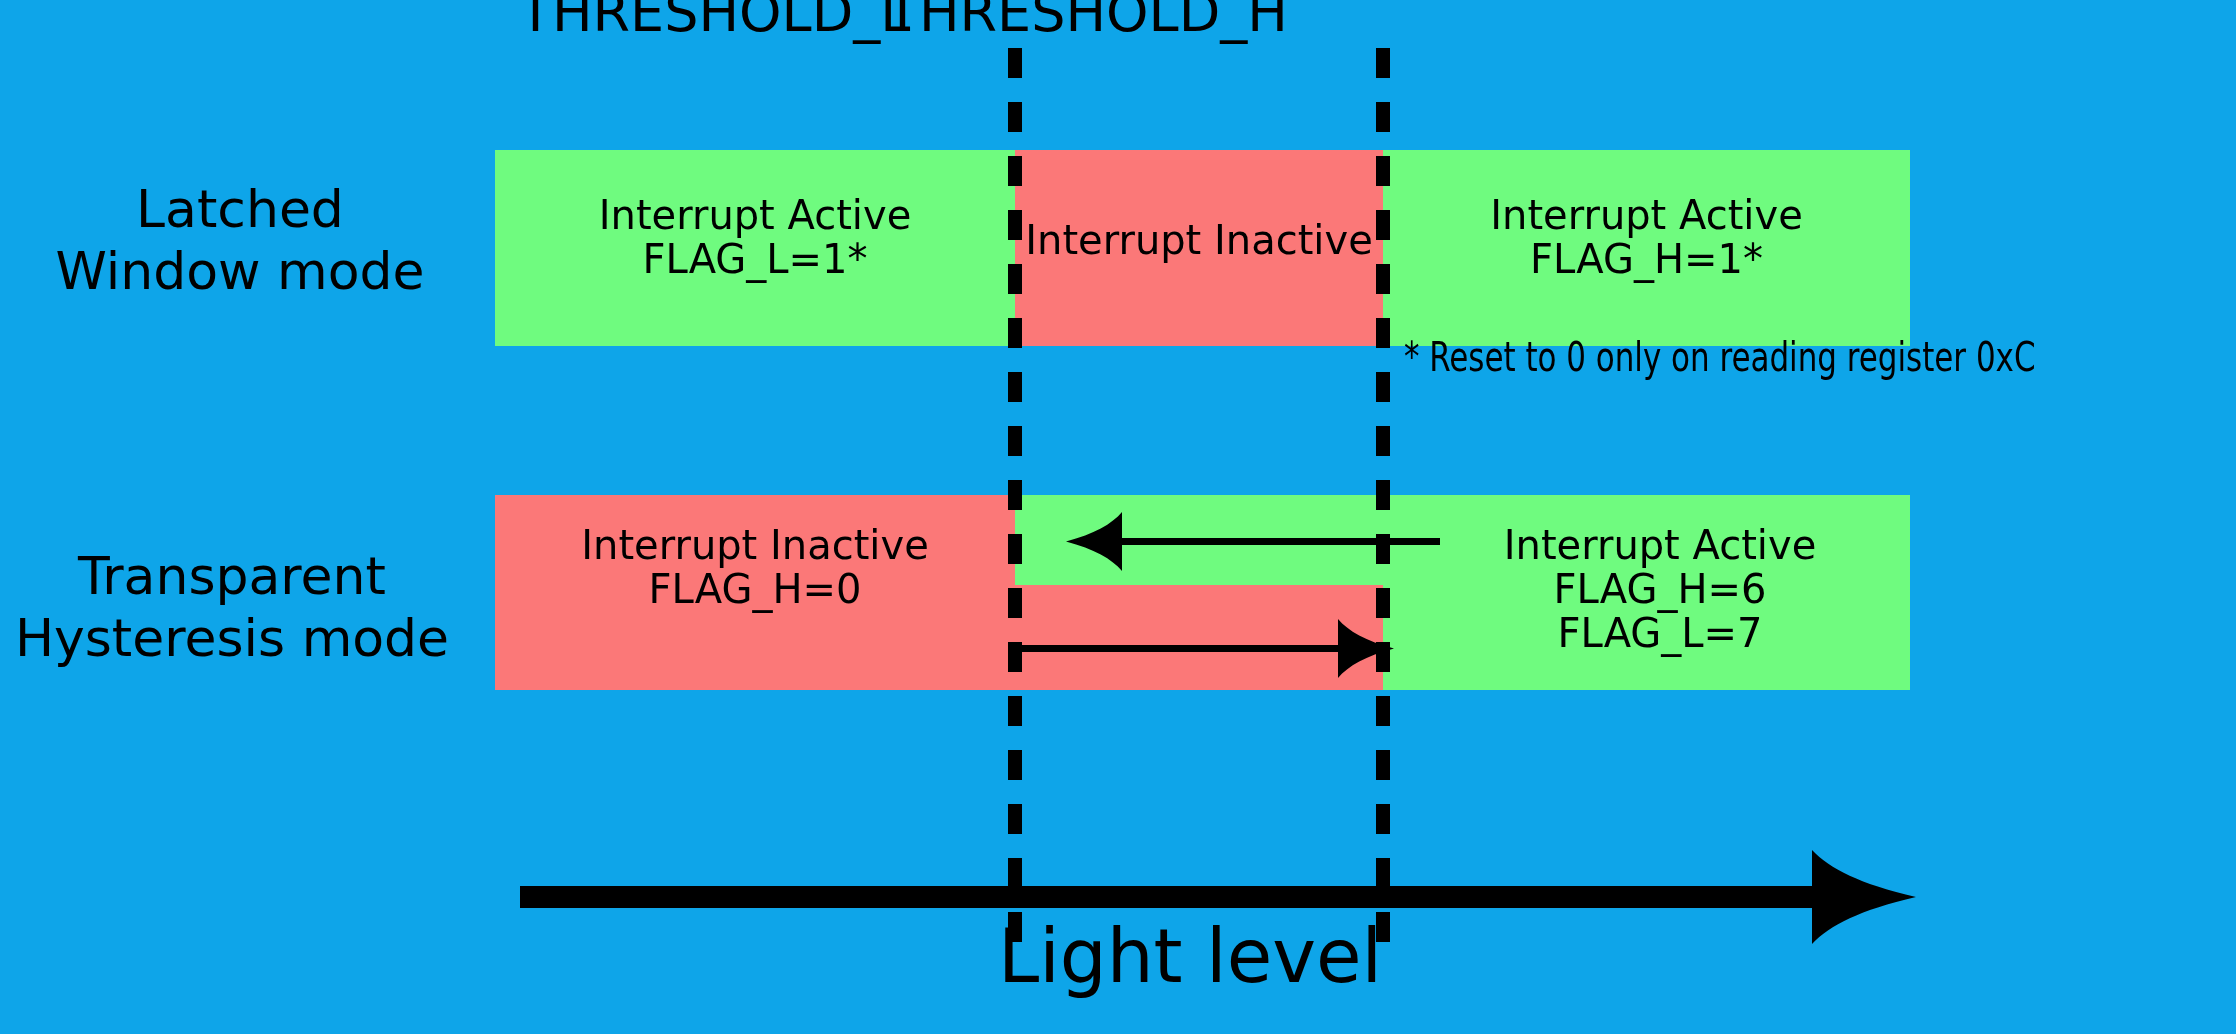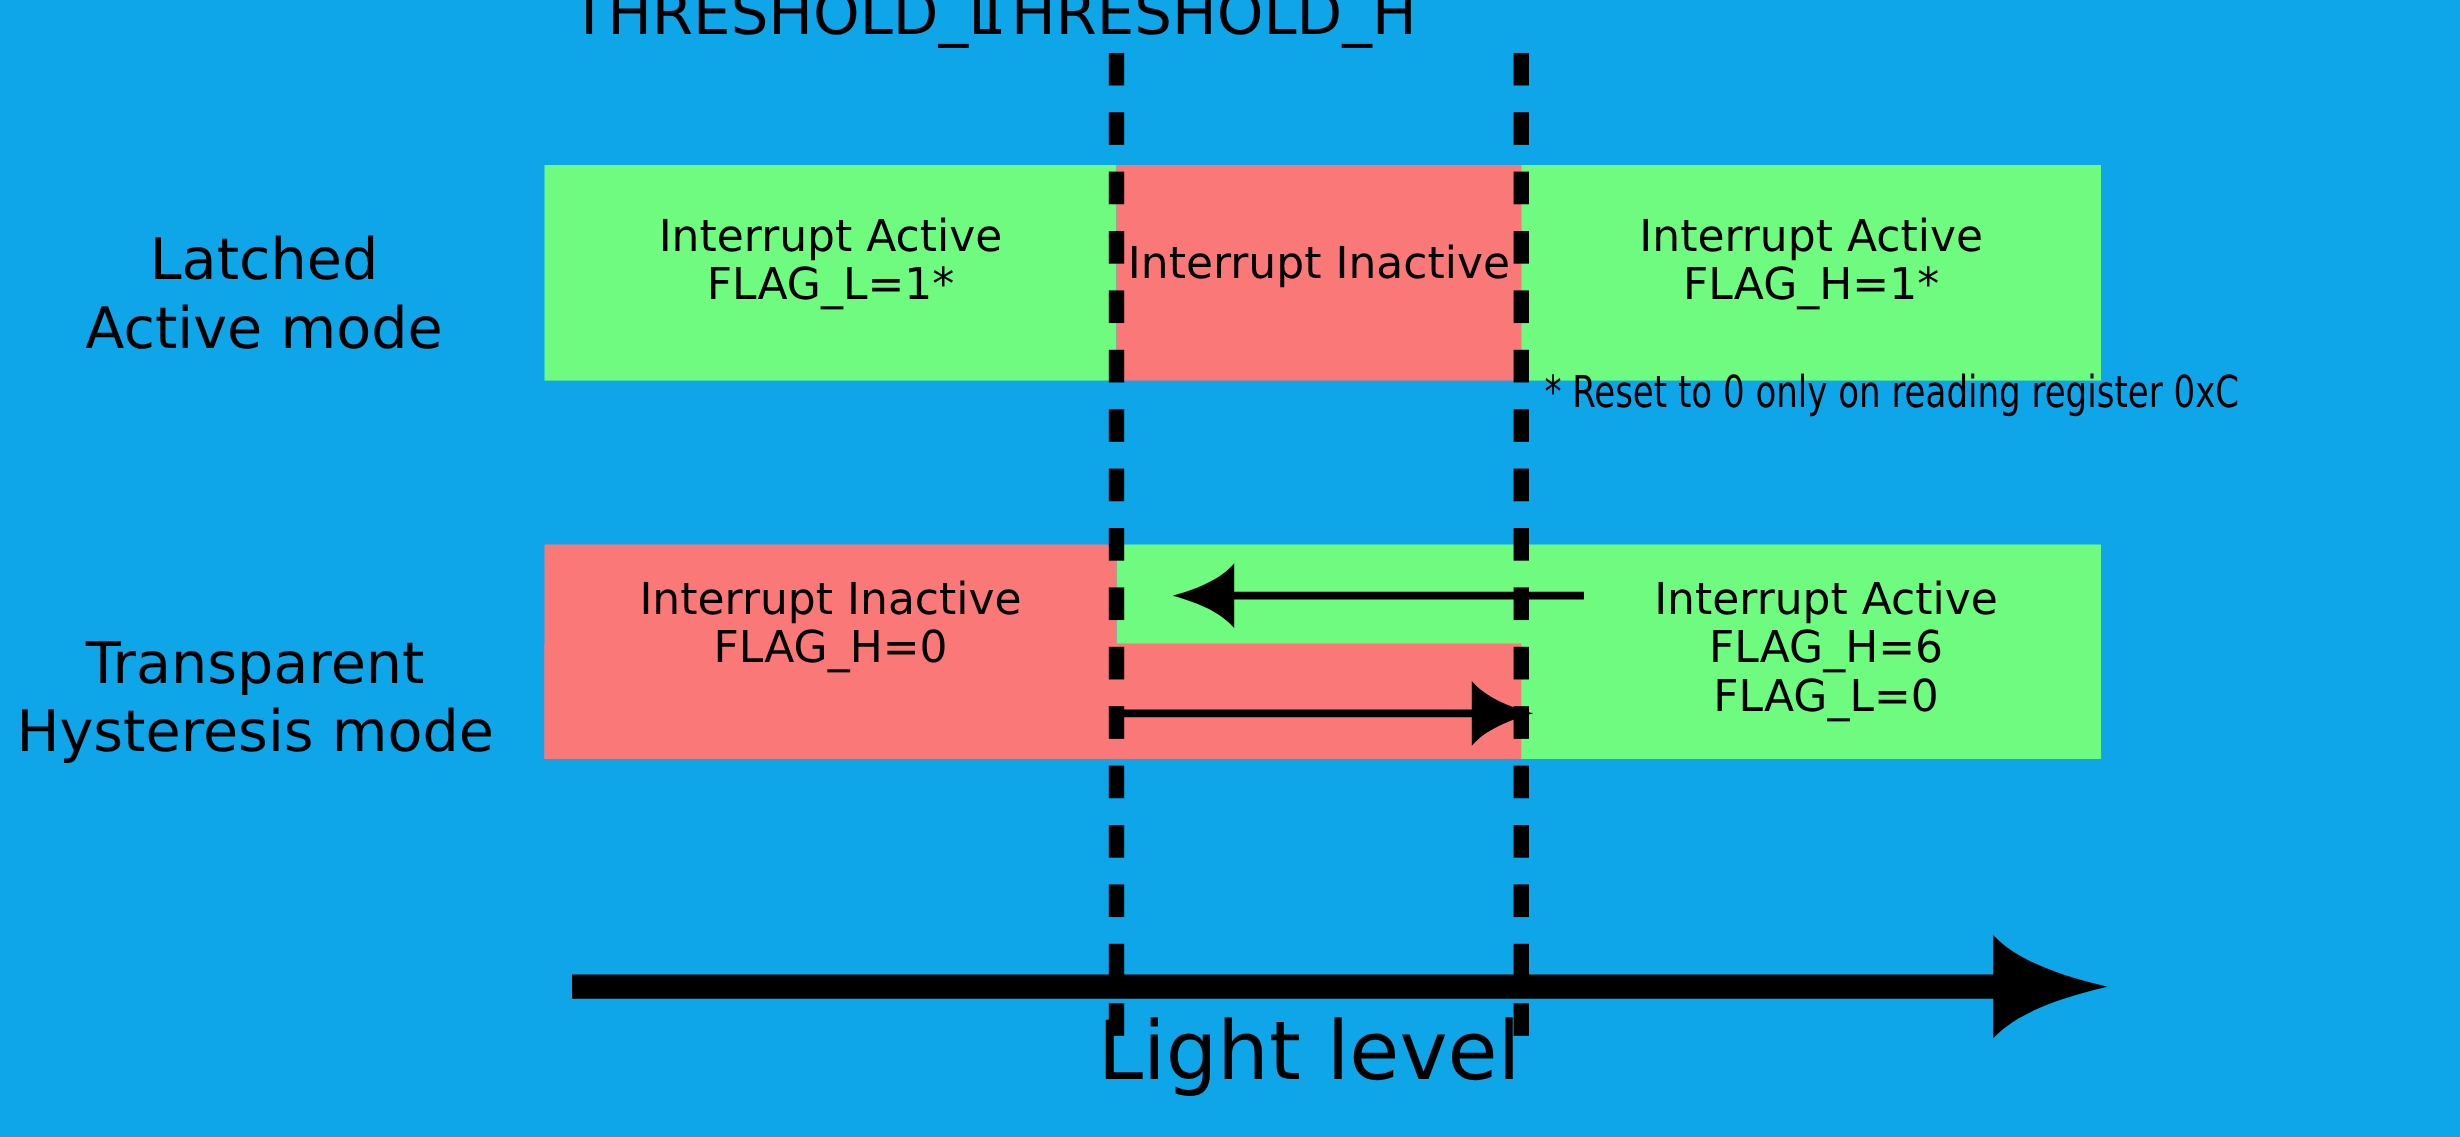--- a/index.html
+++ b/index.html
@@ -30,21 +30,20 @@
   }
 
   
   .mode-label {
     position: absolute;
     font-size: 52px;
     line-height: 62px;
     text-align: center;
     white-space: nowrap;
     color: #000;
-    margin-top: 28px;
   }
   .mode-label .ml-line { display: block; }
 
   
   .band { position: absolute; }
   .band-green { background: #6FFB7F; }
   .band-red   { background: #FB7878; }
 
   
   .band-text {
@@ -99,21 +98,21 @@
 <body>
 
 <div id="stage">
 
   <div class="threshold-label" style="left:519px; top:-14px;">THRESHOLD_L</div>
 
   <div class="threshold-label" style="left:886px; top:-14px;">THRESHOLD_H</div>
 
   <div class="mode-label" style="left:20px; top:178px; width:440px;">
     <span class="ml-line">Latched</span>
-    <span class="ml-line">Active mode</span>
+    <span class="ml-line">Window mode</span>
   </div>
 
   <div class="band band-green" style="left:495px; top:150px; width:520px; height:196px;"></div>
 
   <div class="band band-red" style="left:1015px; top:150px; width:368px; height:196px;"></div>
 
   <div class="band band-green" style="left:1383px; top:150px; width:527px; height:196px;"></div>
 
   <div class="band-text" style="left:495px; top:193px; width:520px;">
     <span class="bt-line">Interrupt Active</span>
@@ -143,21 +142,21 @@
   <div class="band band-red" style="left:495px; top:585px; width:888px; height:105px;"></div>
 
   <div class="band-text" style="left:495px; top:523px; width:520px;">
     <span class="bt-line">Interrupt Inactive</span>
     <span class="bt-line">FLAG_H=0</span>
   </div>
 
   <div class="band-text" style="left:1410px; top:523px; width:500px;">
     <span class="bt-line">Interrupt Active</span>
     <span class="bt-line">FLAG_H=6</span>
-    <span class="bt-line">FLAG_L=0</span>
+    <span class="bt-line">FLAG_L=7</span>
   </div>
 
   <svg class="hyst-arrow" style="left:1060px; top:510px;" width="380" height="70" viewBox="0 0 380 70">
     <path d="M 380 28 L 52 28 L 52 35 L 380 35 Z" fill="#000"></path>
     <path d="M 6 31.5 C 34 24 52 14 62 2 L 62 61 C 52 49 34 39 6 31.5 Z" fill="#000"></path>
   </svg>
 
   <svg class="hyst-arrow" style="left:1020px; top:617px;" width="380" height="70" viewBox="0 0 380 70">
     <path d="M 0 28 L 322 28 L 322 35 L 0 35 Z" fill="#000"></path>
     <path d="M 374 31.5 C 346 24 328 14 318 2 L 318 61 C 328 49 346 39 374 31.5 Z" fill="#000"></path>

